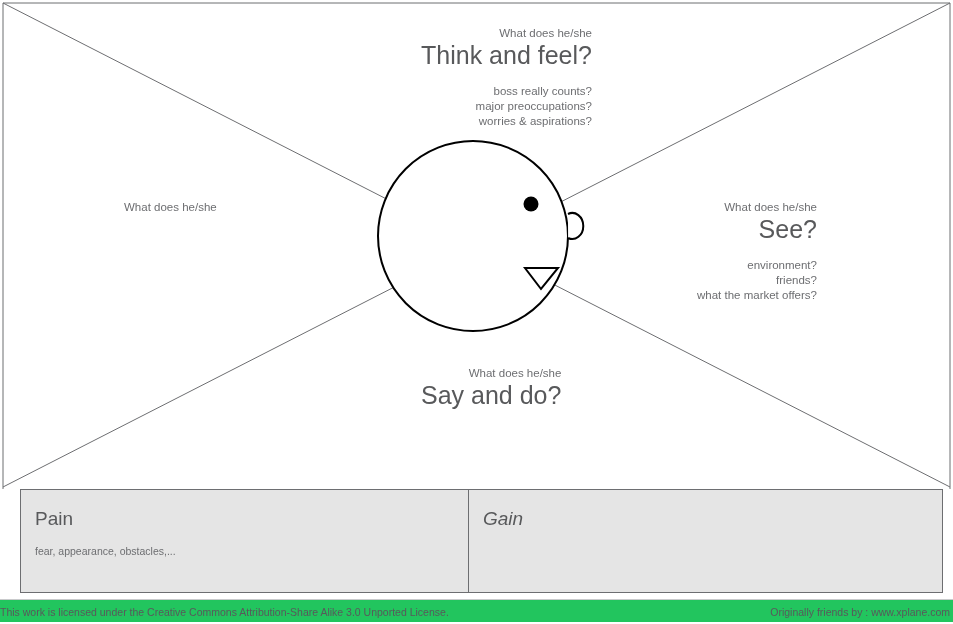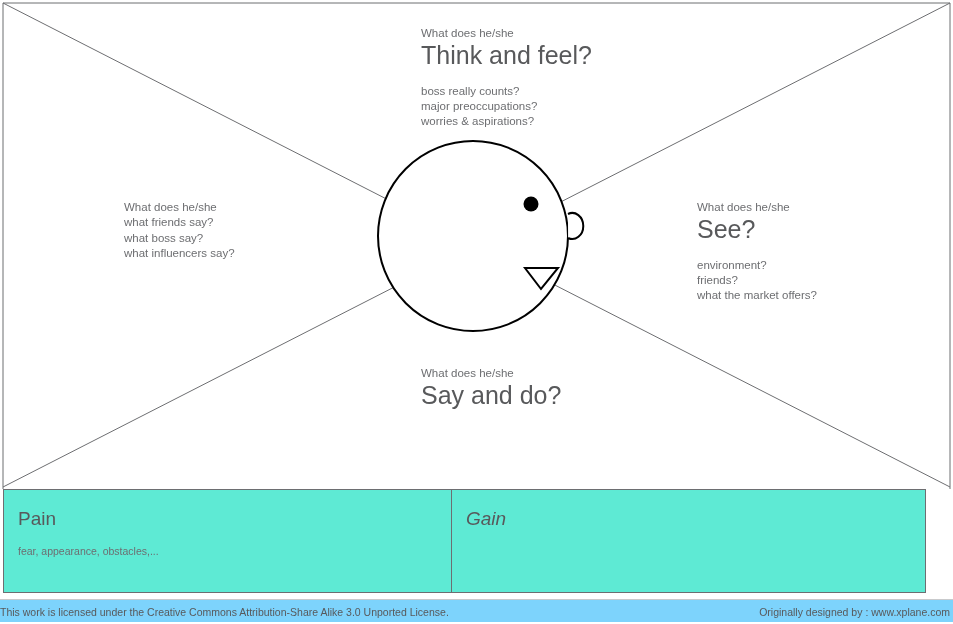--- a/index.html
+++ b/index.html
@@ -14,20 +14,21 @@
     font-family: "Liberation Sans", sans-serif;
     color: #58595b;
     overflow: hidden;
   }
 
   #canvas {
     position: absolute;
     left: 0; top: 0;
     width: 953px;
     height: 624px;
+    text-align: right;
   }
 
   .bg-svg {
     position: absolute;
     left: 0; top: 0;
     width: 953px;
     height: 624px;
   }
 
   
@@ -62,21 +63,22 @@
   #block-see   { left: 697px; top: 200px; }
   #block-say   { left: 421px; top: 366px; }
 
   
   .bottom-box {
     position: absolute;
     top: 489px;
     height: 104px;
     border: 1px solid #6d6e71;
     box-sizing: border-box;
-    background: #5eead4;
+    background: #e5e5e5;
+    margin-left: 17px;
   }
   #box-pain { left: 3px; width: 473px; }
   #box-gain { left: 451px; width: 475px; font-style: italic; }
 
   .bottom-box .box-title {
     position: absolute;
     left: 14px;
     top: 18px;
     font-size: 19px;
     color: #58595b;
@@ -90,21 +92,21 @@
     color: #6d6e71;
   }
 
   
   #footer {
     position: absolute;
     left: 0;
     top: 599px;
     width: 953px;
     height: 23px;
-    background: #7dd3fc;
+    background: #22c55e;
     border-top: 1px solid #c9cacc;
     box-sizing: border-box;
   }
   #footer .license {
     position: absolute;
     left: 0px;
     top: 6px;
     font-size: 10.5px;
     color: #58595b;
   }
@@ -144,25 +146,20 @@
     <p class="heading">Think and feel?</p>
     <div class="lines">
       <div>boss really counts?</div>
       <div>major preoccupations?</div>
       <div>worries &amp; aspirations?</div>
     </div>
   </div>
 
   <div class="block" id="block-hear">
     <p class="kicker">What does he/she</p>
-    <div class="lines">
-      <div>what friends say?</div>
-      <div>what boss say?</div>
-      <div>what influencers say?</div>
-    </div>
   </div>
 
   <div class="block" id="block-see">
     <p class="kicker">What does he/she</p>
     <p class="heading">See?</p>
     <div class="lines">
       <div>environment?</div>
       <div>friends?</div>
       <div>what the market offers?</div>
     </div>
@@ -177,16 +174,16 @@
     <div class="box-title">Pain</div>
     <div class="box-sub">fear, appearance, obstacles,...</div>
   </div>
 
   <div class="bottom-box" id="box-gain">
     <div class="box-title">Gain</div>
   </div>
 
   <div id="footer">
     <span class="license">This work is licensed under the Creative Commons Attribution-Share Alike 3.0 Unported License.</span>
-    <span class="credit">Originally designed by : www.xplane.com</span>
+    <span class="credit">Originally friends by : www.xplane.com</span>
   </div>
 
 </div>
 
 </body></html>

